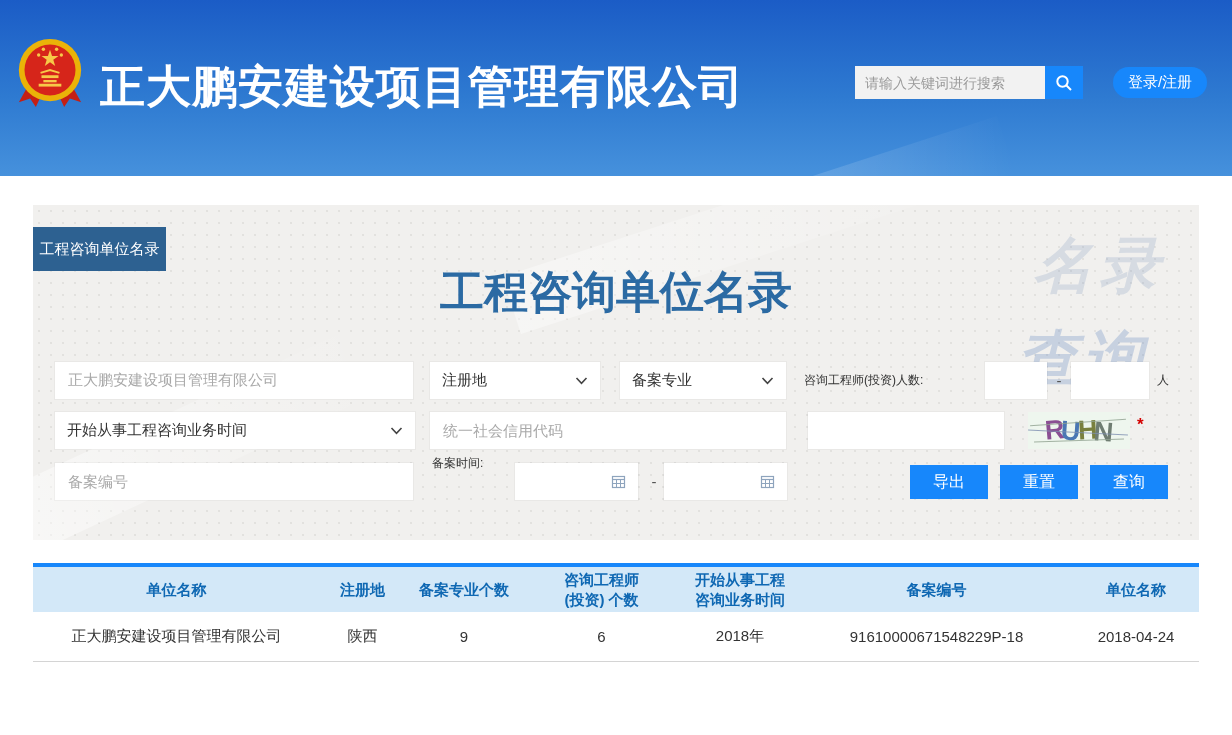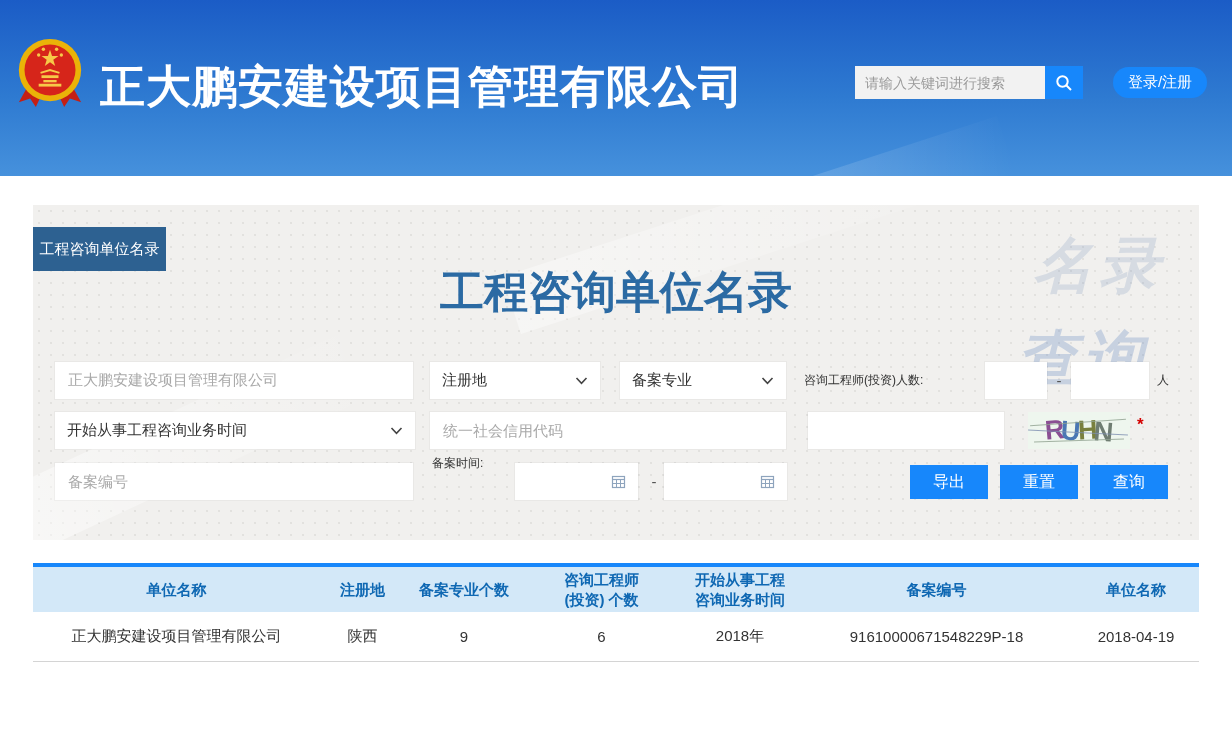--- a/index.html
+++ b/index.html
@@ -241,19 +241,19 @@
         </tr>
       </thead>
       <tbody>
         <tr>
           <td>正大鹏安建设项目管理有限公司</td>
           <td>陕西</td>
           <td>9</td>
           <td>6</td>
           <td>2018年</td>
           <td>91610000671548229P-18</td>
-          <td>2018-04-19</td>
+          <td>2018-04-24</td>
         </tr>
       </tbody>
     </table>
   </div>
 
 </div>
 
 </body></html>

